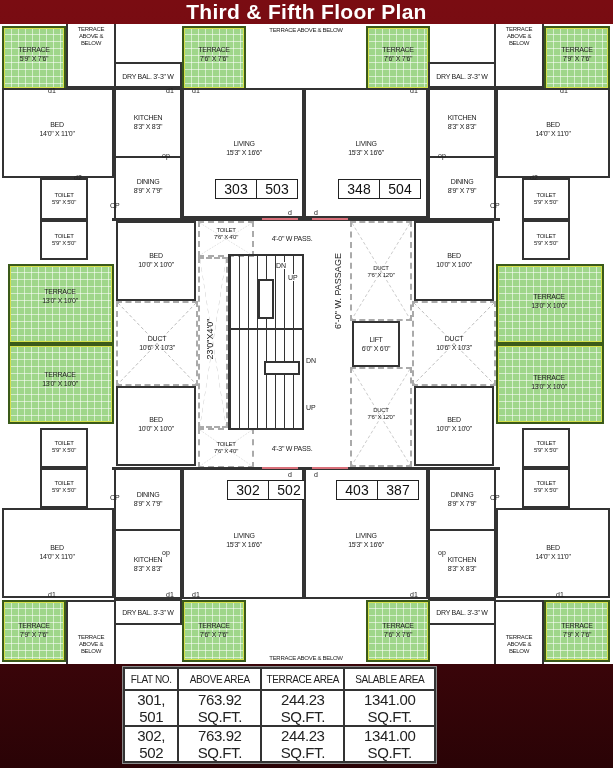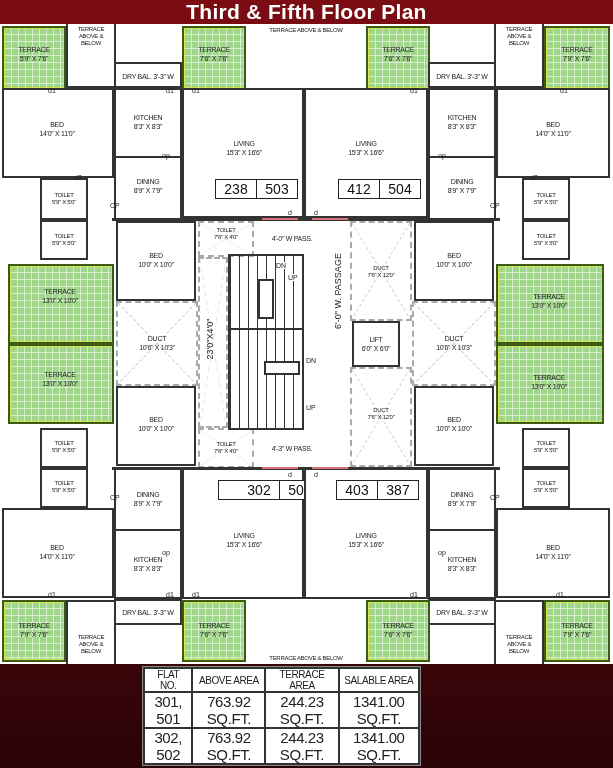--- a/index.html
+++ b/index.html
@@ -24,21 +24,21 @@
     transform:translate(-50%,-50%);white-space:nowrap;letter-spacing:-0.3px;}
   .lbl b{font-weight:normal;display:block;}
   .sm{font-size:6px;line-height:7px;}
   .tag{position:absolute;font-size:7px;color:#222;}
   .flat{position:absolute;display:flex;border:1.5px solid #222;background:#fff;}
   .flat span{display:block;width:40px;text-align:center;font-size:14px;line-height:18px;color:#111;}
   .flat span+span{border-left:1.5px solid #222;}
   .stair{position:absolute;box-sizing:border-box;border:2px solid #333;
     background-image:linear-gradient(90deg,#333 1px,transparent 1px);background-size:9px 100%;}
   .vtext{position:absolute;font-size:9px;color:#222;transform:rotate(-90deg);transform-origin:center;white-space:nowrap;}
-  table.area{position:absolute;left:142px;top:666px;width:279px;border-collapse:separate;border-spacing:2px;
+  table.area{position:absolute;left:122px;top:666px;width:315px;border-collapse:separate;border-spacing:2px;
     background:#333;border:1px solid #888;}
   table.area td{background:#fff;font-size:15px;color:#222;height:16px;padding:0 4px;letter-spacing:-0.4px;text-align:center;}
   table.area tr.hd td{height:20px;font-size:10px;}
   .door{position:absolute;background:#d9707a;}
 </style>
 </head>
 <body>
 
 <div class="title">Third &amp; Fifth Floor Plan</div>
 
@@ -94,31 +94,31 @@
   <div class="lbl" style="left:148px;top:162px;">
       <b>DINING</b>
       <b>8'9" X 7'9"</b>
     </div>
   <div class="r" style="left:182px;top:64px;width:122px;height:130px;"></div>
   <div class="lbl" style="left:244px;top:124px;">
       <b>LIVING</b>
       <b>15'3" X 16'6"</b>
     </div>
   <div class="flat" style="left:215px;top:155px;">
-    <span>238</span>
+    <span>303</span>
       <span>503</span>
   </div>
 
   <div class="r" style="left:304px;top:64px;width:124px;height:130px;"></div>
   <div class="lbl" style="left:366px;top:124px;">
       <b>LIVING</b>
       <b>15'3" X 16'6"</b>
     </div>
   <div class="flat" style="left:338px;top:155px;">
-    <span>412</span>
+    <span>348</span>
       <span>504</span>
   </div>
   <div class="r" style="left:428px;top:64px;width:68px;height:70px;"></div>
   <div class="lbl" style="left:462px;top:98px;">
       <b>KITCHEN</b>
       <b>8'3" X 8'3"</b>
     </div>
   <div class="lbl" style="left:462px;top:162px;">
       <b>DINING</b>
       <b>8'9" X 7'9"</b>
@@ -316,21 +316,21 @@
   <div class="r" style="left:114px;top:505px;width:68px;height:70px;"></div>
   <div class="lbl" style="left:148px;top:540px;">
       <b>KITCHEN</b>
       <b>8'3" X 8'3"</b>
     </div>
   <div class="r" style="left:182px;top:444px;width:122px;height:131px;"></div>
   <div class="lbl" style="left:244px;top:516px;">
       <b>LIVING</b>
       <b>15'3" X 16'6"</b>
     </div>
-  <div class="flat" style="left:218px;top:456px;padding-left:20px;">
+  <div class="flat" style="left:227px;top:456px;">
     <span>302</span>
       <span>502</span>
   </div>
   <div class="w" style="left:114px;top:444px;width:2px;height:61px;"></div>
   <div class="w" style="left:180px;top:444px;width:2px;height:61px;"></div>
 
   <div class="r" style="left:304px;top:444px;width:124px;height:131px;"></div>
   <div class="lbl" style="left:366px;top:516px;">
       <b>LIVING</b>
       <b>15'3" X 16'6"</b>

